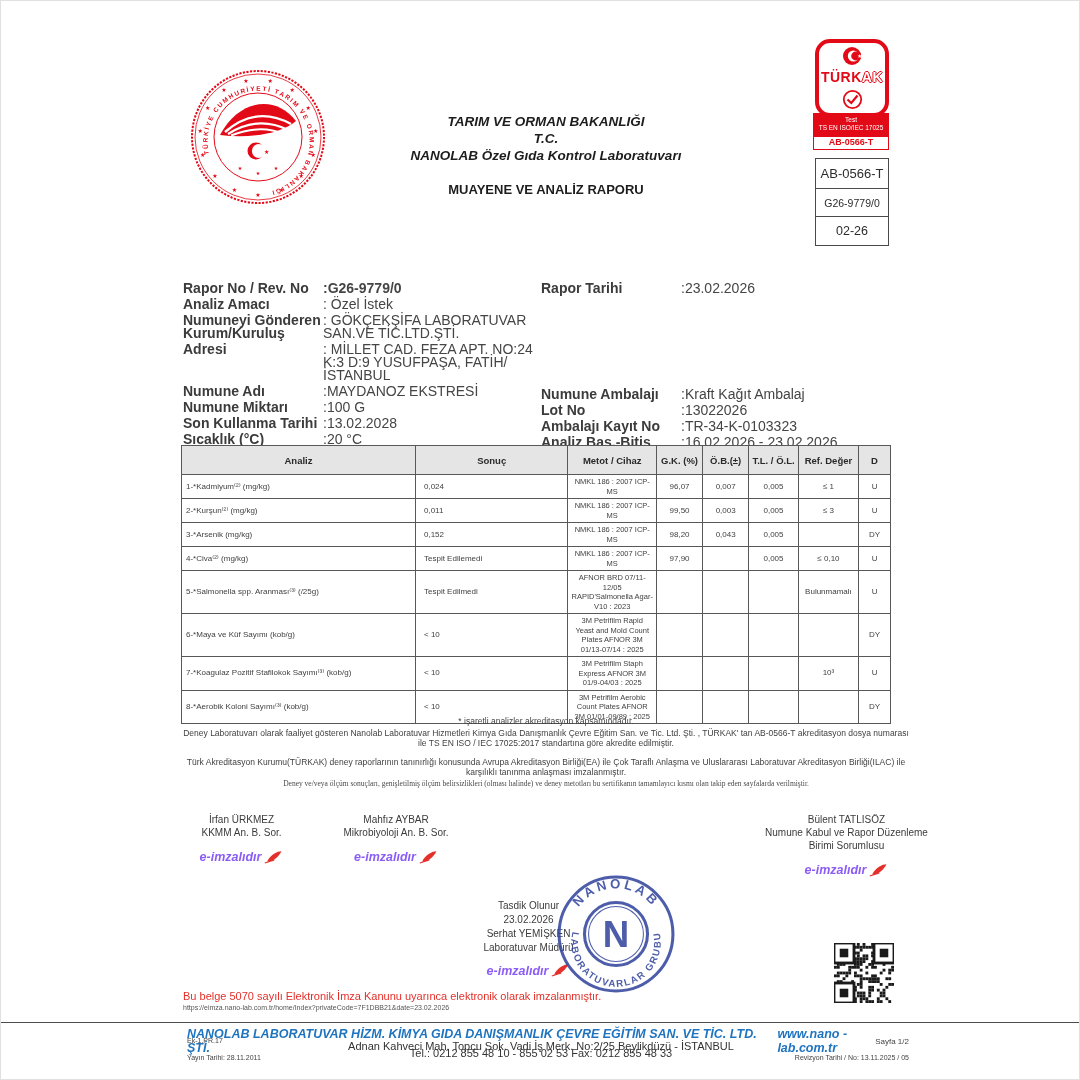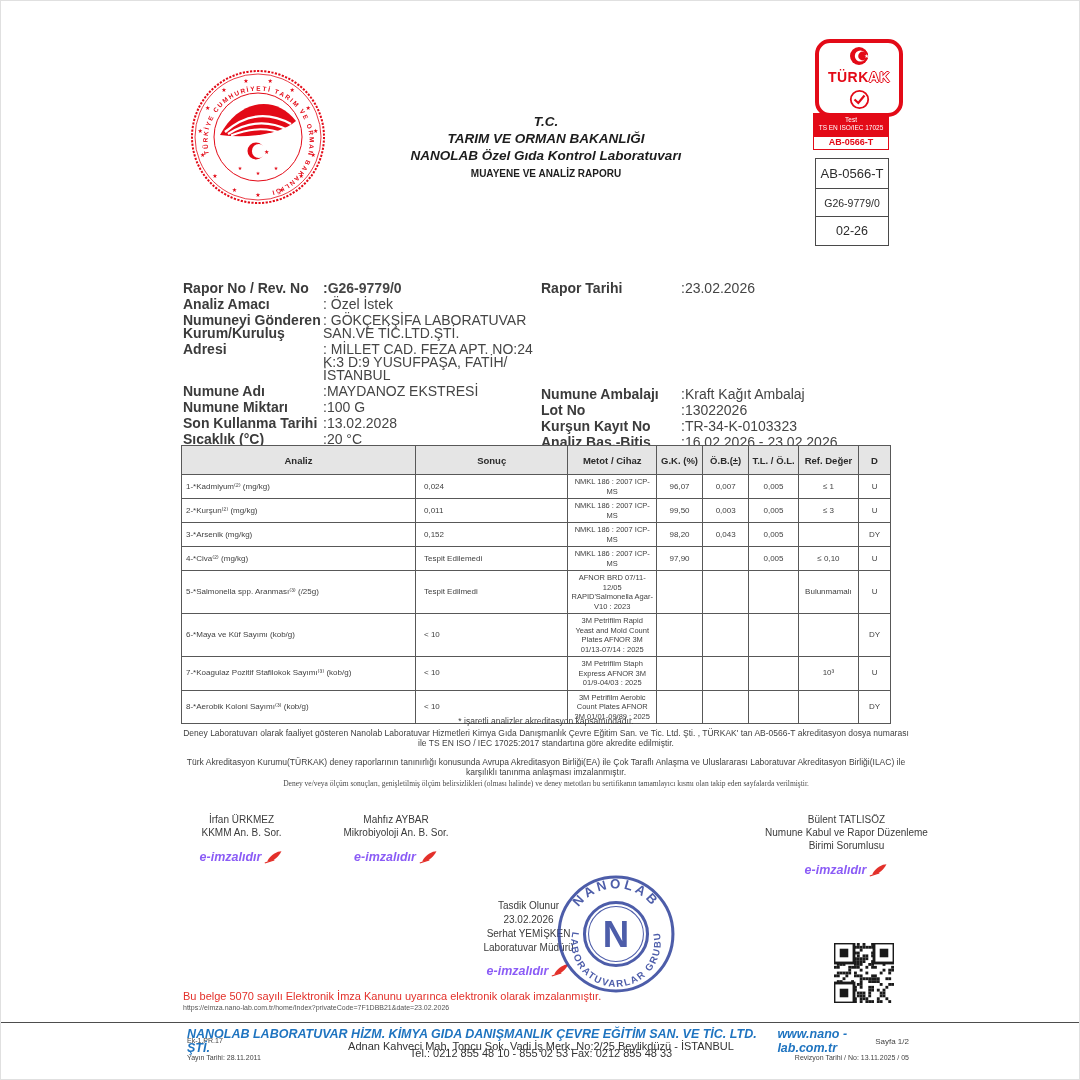--- a/index.html
+++ b/index.html
@@ -3,23 +3,23 @@
 <meta charset="utf-8">
 <style>
   html,body{margin:0;padding:0;background:#fff;}
   .page{position:relative;width:1080px;height:1080px;background:#ffffff;overflow:hidden;
         font-family:"Liberation Sans","DejaVu Sans",sans-serif;color:#3b3b3b;
         border:1px solid #e0e0e0;box-sizing:border-box;}
   
   .seal-svg{position:absolute;left:187px;top:66px;width:140px;height:140px;}
   .title-block{position:absolute;left:330px;top:112px;width:430px;text-align:center;color:#1d1d1d;}
   .title-line{font-style:italic;font-weight:700;font-size:13.5px;line-height:17px;}
-  .title-main{font-weight:700;font-size:10px;line-height:19px;}
+  .title-main{font-weight:700;font-size:13px;line-height:19px;margin-top:16px;}
   .turkak-box{position:absolute;left:814px;top:38px;width:64px;height:64px;border:4px solid #e30a17;
-      border-radius:15px;background:#fff;display:flex;flex-direction:column;align-items:center;justify-content:space-between;padding:3px 8px;}
+      border-radius:15px;background:#fff;display:flex;flex-direction:column;align-items:center;justify-content:space-between;padding:3px 1px;}
   .turkak-word{font-weight:800;font-size:14px;letter-spacing:.5px;line-height:13px;}
   .turkak-solid{color:#e30a17;}
   .turkak-outline{color:#fff;text-shadow:-1px 0 #e30a17,1px 0 #e30a17,0 -1px #e30a17,0 1px #e30a17;}
   .turkak-band{position:absolute;left:812px;top:112px;width:76px;height:23px;background:#e30a17;color:#fff;
       text-align:center;font-size:6.5px;line-height:8px;padding-top:3px;box-sizing:border-box;}
   .turkak-ab{position:absolute;left:812px;top:135px;width:76px;height:14px;background:#fff;border:1.5px solid #e30a17;
       box-sizing:border-box;color:#e30a17;font-weight:700;font-size:9px;text-align:center;line-height:11px;}
   .acc-table{position:absolute;left:814px;top:157px;width:72px;border:1.5px solid #4a4a4a;background:#fff;}
   .acc-cell{border-top:1.5px solid #4a4a4a;text-align:center;color:#2c2c2c;display:flex;align-items:center;justify-content:center;}
   .acc-cell:first-child{border-top:none;}
@@ -113,22 +113,22 @@
       <path d="M -33 1 Q -2 -26 33 -7" stroke="#fff" stroke-width="2.4" fill="none"></path>
       <path d="M -30 3 Q 0 -16 30 -1" stroke="#fff" stroke-width="2.2" fill="none"></path>
       <path d="M -27 4.5 Q 2 -7 26 3" stroke="#fff" stroke-width="2" fill="none"></path>
       <circle cx="-2" cy="20" r="8.5" fill="#e30a17"></circle>
       <circle cx="0.8" cy="20" r="6.9" fill="#ffffff"></circle>
       <text x="6" y="22.5" font-size="6" fill="#e30a17">★</text>
     </g>
   </svg>
 
   <div class="title-block">
+    <div class="title-line">TARIM VE ORMAN BAKANLIĞI</div>
     <div class="title-line">T.C.</div>
-    <div class="title-line">TARIM VE ORMAN BAKANLIĞI</div>
     <div class="title-line">NANOLAB Özel Gıda Kontrol Laboratuvarı</div>
     <div class="title-main">MUAYENE VE ANALİZ RAPORU</div>
   </div>
 
   <div class="turkak-box">
     <svg width="22" height="20" viewBox="0 0 22 20">
       <circle cx="11" cy="10" r="9" fill="#e30a17"></circle>
       <circle cx="13.2" cy="10" r="7" fill="#e30a17"></circle>
       <circle cx="12.4" cy="10" r="5.6" fill="#fff"></circle>
       <circle cx="14.6" cy="10" r="4.4" fill="#e30a17"></circle>
@@ -199,21 +199,21 @@
   <div class="info-col" id="info-right-bottom">
       <div class="info-row">
         <span class="info-label">Numune Ambalajı</span>
         <span class="info-value">:Kraft Kağıt Ambalaj</span>
       </div>
       <div class="info-row">
         <span class="info-label">Lot No</span>
         <span class="info-value">:13022026</span>
       </div>
       <div class="info-row">
-        <span class="info-label">Kurşun Kayıt No</span>
+        <span class="info-label">Ambalajı Kayıt No</span>
         <span class="info-value">:TR-34-K-0103323</span>
       </div>
       <div class="info-row">
         <span class="info-label">Analiz Baş.-Bitiş Tarihi</span>
         <span class="info-value">:16.02.2026 - 23.02.2026</span>
       </div>
     </div>
 
   <table class="results">
     <colgroup>

